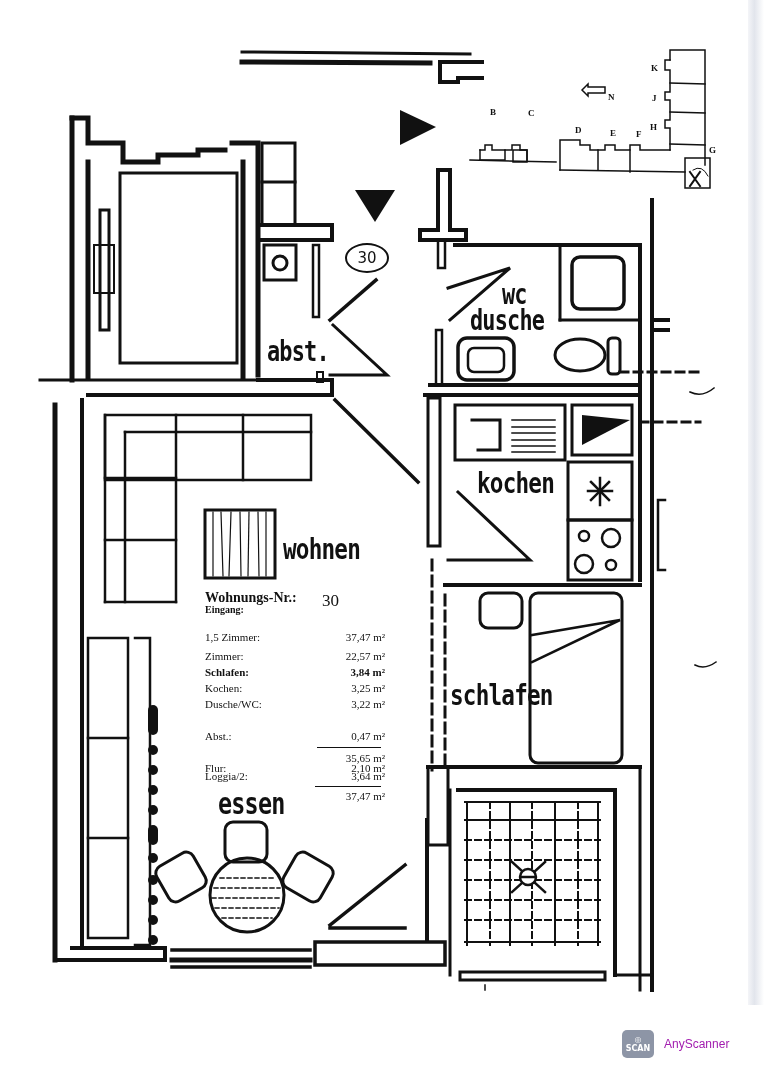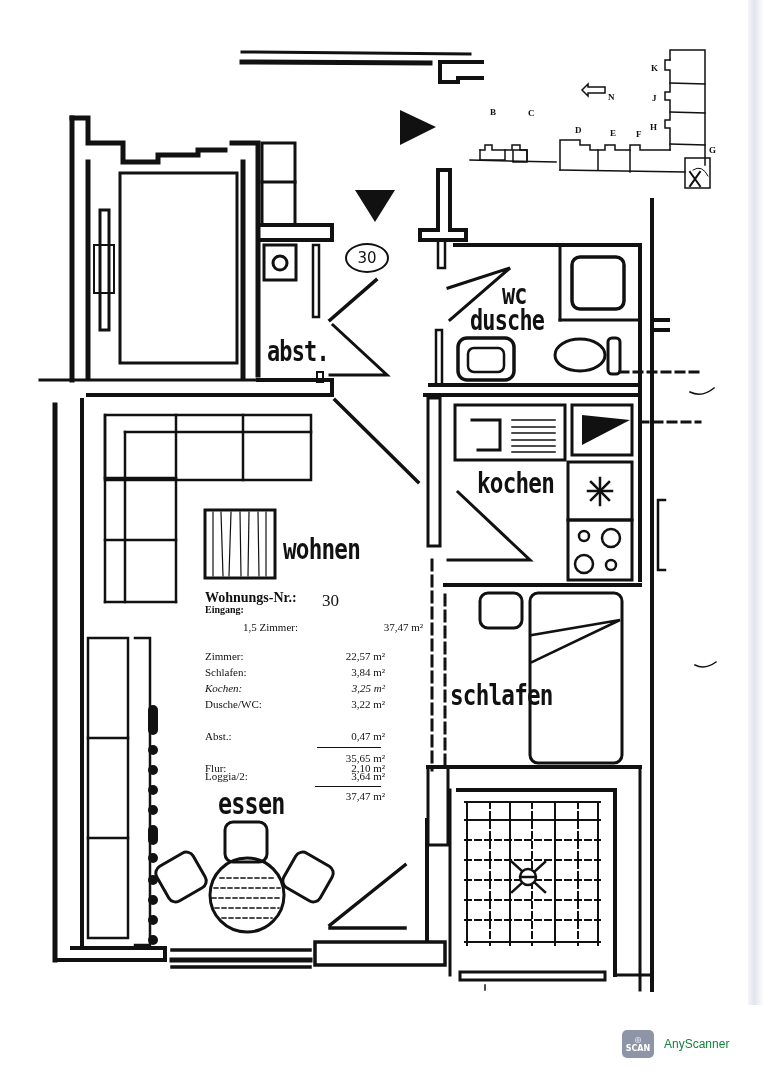--- a/index.html
+++ b/index.html
@@ -8,21 +8,21 @@
   .page-edge{position:absolute;left:748px;top:0;width:16px;height:1005px;background:linear-gradient(90deg,#f4f5f8,#e2e5ec 40%,#ffffff);}
   svg.plan{position:absolute;left:0;top:0;}
   .room-label{position:absolute;font-family:"DejaVu Sans Mono","Liberation Mono",monospace;font-weight:bold;color:#111;transform:scaleX(0.78);transform-origin:left top;letter-spacing:-1px;}
   .area-table{position:absolute;left:205px;top:590px;width:180px;font-family:"Liberation Serif","DejaVu Serif",serif;color:#111;font-size:11px;}
   .area-table .row{position:absolute;left:0;width:180px;height:14px;}
   .area-table .lbl{position:absolute;left:0;}
   .area-table .val{position:absolute;right:0;text-align:left;}
   .rule{position:absolute;height:1.3px;background:#111;}
   .scan-wm{position:absolute;left:622px;top:1030px;display:flex;align-items:center;gap:10px;}
   .scan-badge{width:32px;height:28px;border-radius:5px;background:#8d95a6;color:#fff;font-size:8px;font-weight:bold;display:flex;flex-direction:column;align-items:center;justify-content:center;line-height:9px;font-family:"DejaVu Sans",sans-serif;}
-  .scan-name{color:#15803d;font-size:12px;font-family:"Liberation Sans",sans-serif;}
+  .scan-name{color:#a21caf;font-size:12px;font-family:"Liberation Sans",sans-serif;}
   .keyplan-letter{position:absolute;font-family:"Liberation Serif",serif;font-weight:bold;font-size:9px;color:#111;}
   .unit-circle{position:absolute;left:345px;top:243px;width:40px;height:26px;border:2px solid #111;border-radius:50%;font-family:"DejaVu Sans",sans-serif;font-size:15px;line-height:26px;text-align:center;color:#111;}
 </style>
 </head>
 <body>
 
 <div class="page">
 
   <svg class="plan" width="750" height="1005" viewBox="0 0 750 1005" fill="none" stroke="#111" stroke-linecap="square">
 
@@ -265,33 +265,33 @@
   <div class="room-label" style="left:218px;top:786px;font-size:30px;">essen</div>
 
   <div class="area-table">
     <div class="row" style="top:0;">
         <span class="lbl" style="font-weight:bold;font-size:14px;">Wohnungs-Nr.:</span>
       </div>
     <div style="position:absolute;left:117px;top:1px;font-size:17px;">30</div>
     <div class="row" style="top:14px;">
         <span class="lbl" style="font-weight:bold;font-size:10px;">Eingang:</span>
       </div>
-    <div class="row" style="top:31px;margin-left:38px;">
+    <div class="row" style="top:41px;">
         <span class="lbl">1,5 Zimmer:</span>
         <span class="val">37,47 m²</span>
       </div>
     <div class="row" style="top:60px;">
         <span class="lbl">Zimmer:</span>
         <span class="val">22,57 m²</span>
       </div>
-    <div class="row" style="top:76px;">
+    <div class="row" style="top:76px;font-weight:bold;">
         <span class="lbl">Schlafen:</span>
         <span class="val">3,84 m²</span>
       </div>
-    <div class="row" style="top:92px;font-style:italic;">
+    <div class="row" style="top:92px;">
         <span class="lbl">Kochen:</span>
         <span class="val">3,25 m²</span>
       </div>
     <div class="row" style="top:108px;">
         <span class="lbl">Dusche/WC:</span>
         <span class="val">3,22 m²</span>
       </div>
     <div class="row" style="top:136px;margin-top:36px;">
         <span class="lbl">Flur:</span>
         <span class="val">2,10 m²</span>

